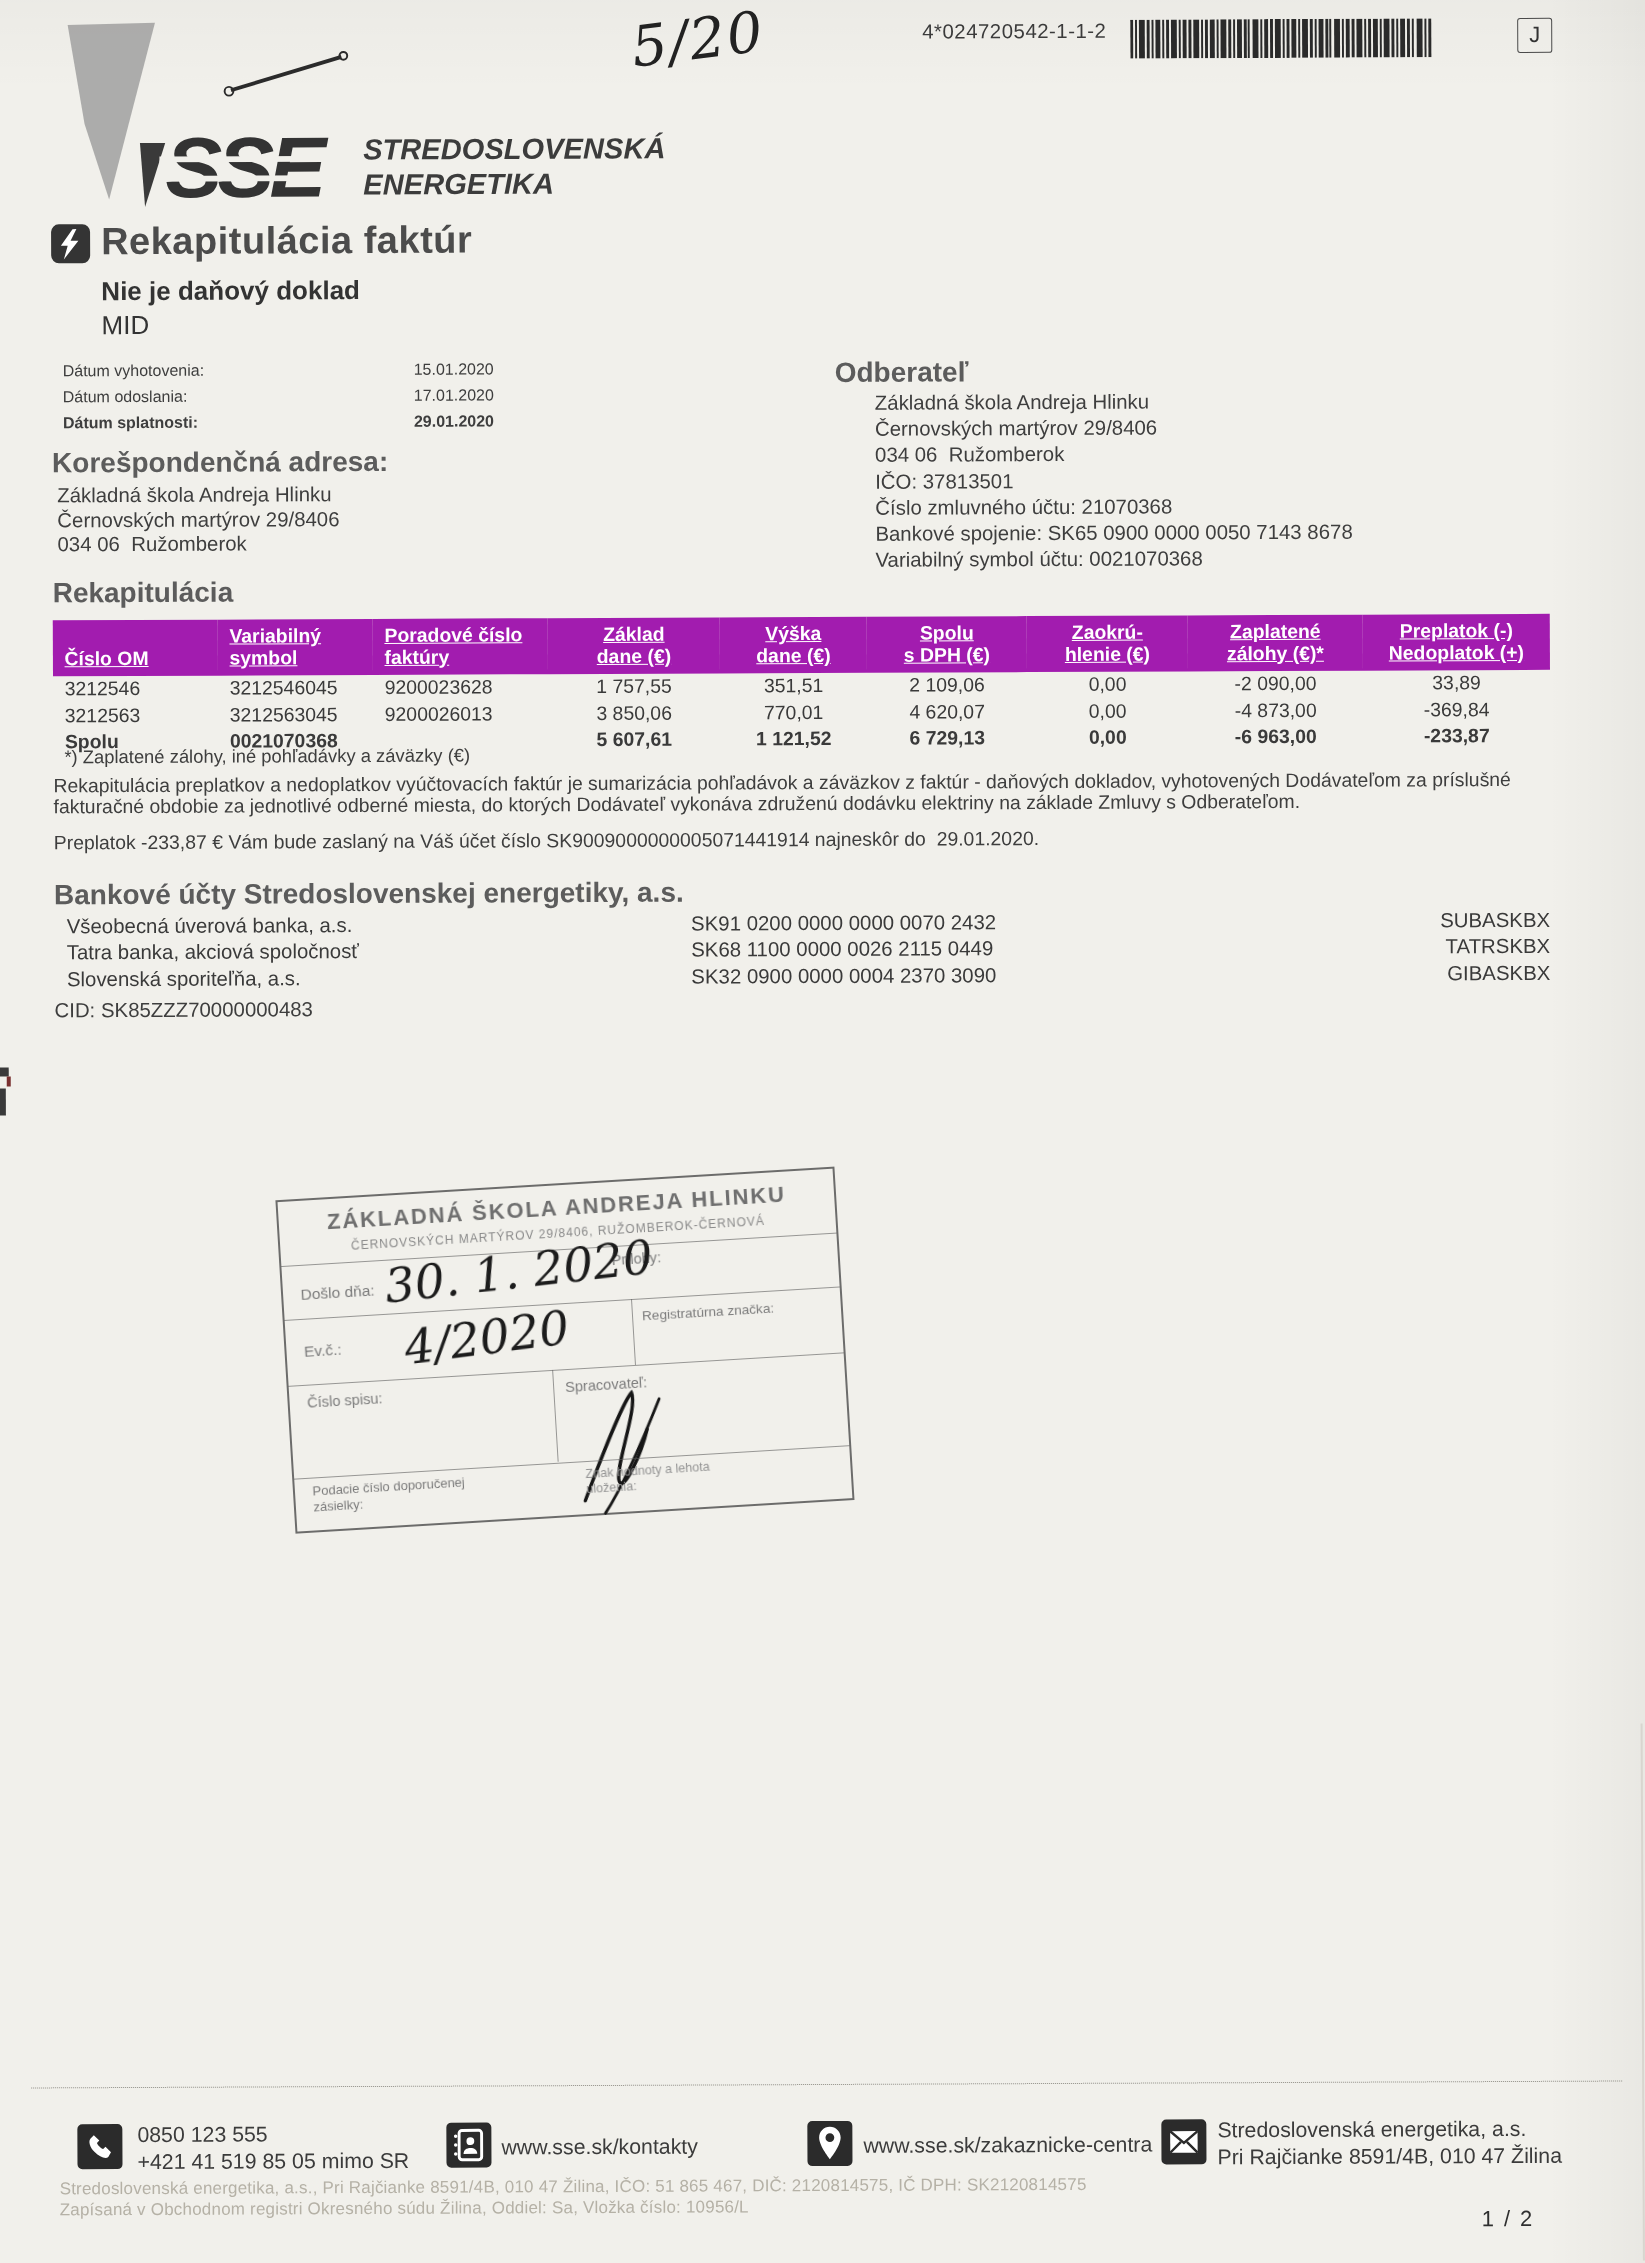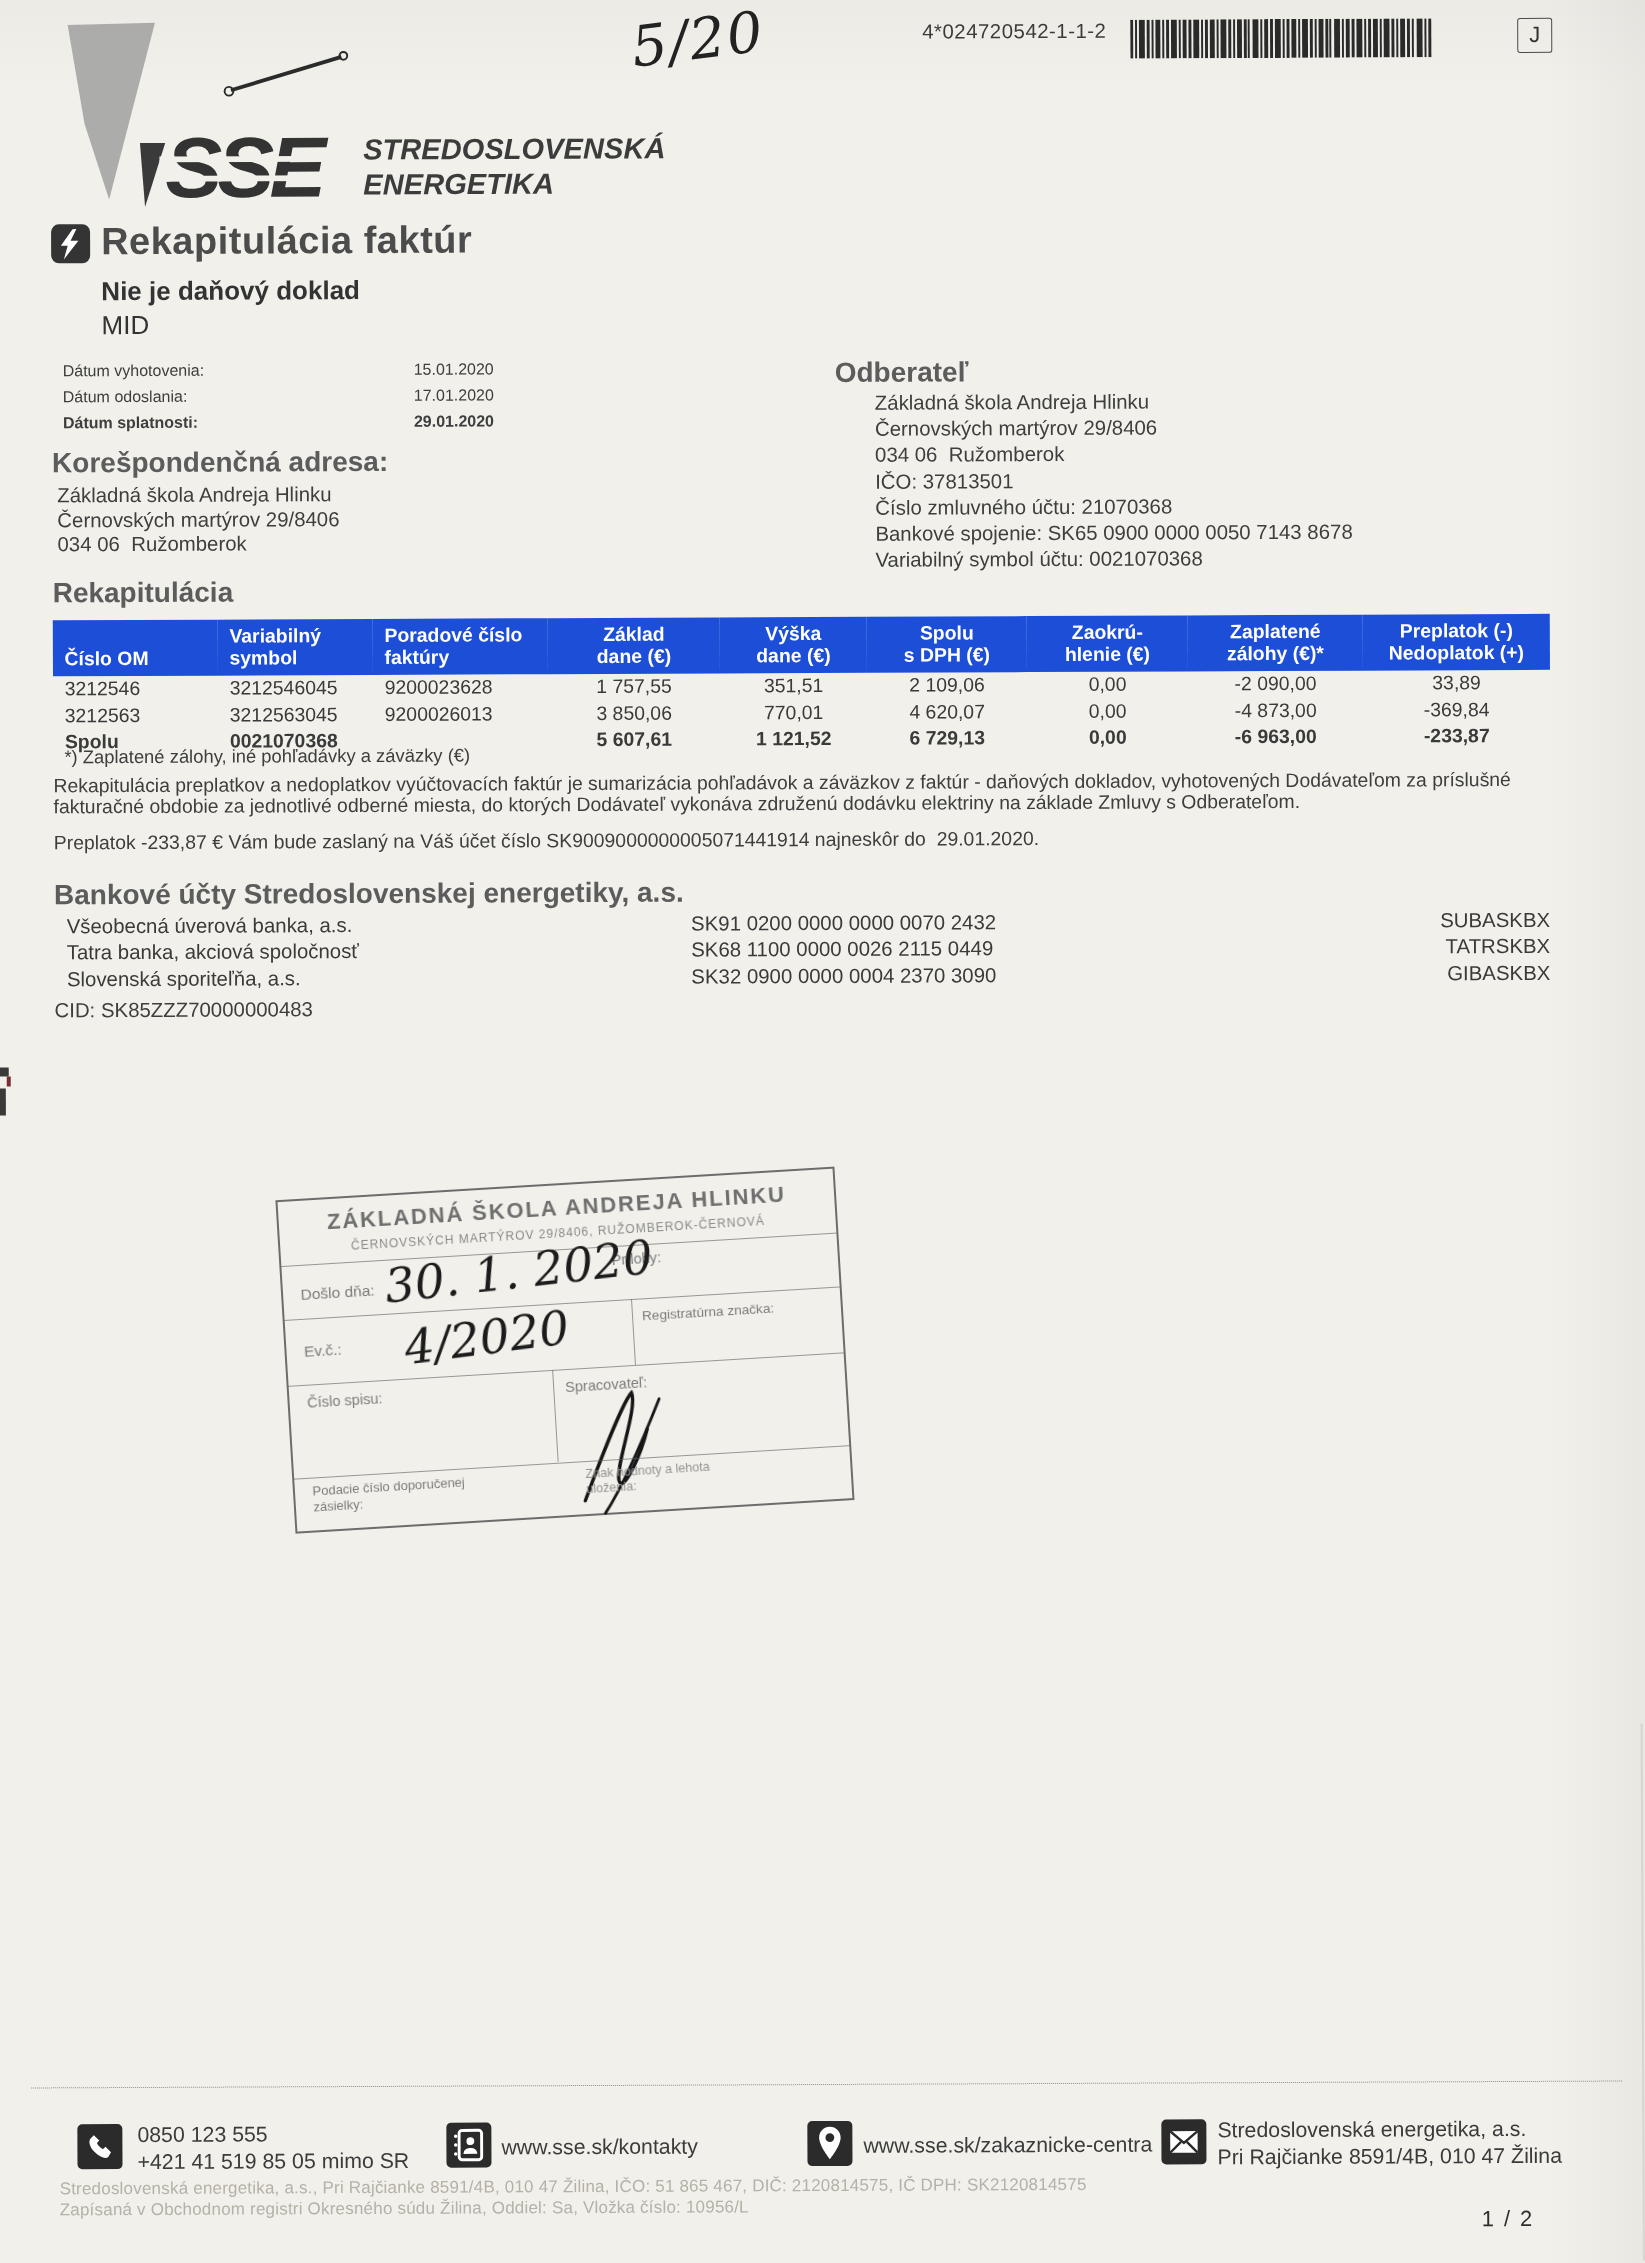--- a/index.html
+++ b/index.html
@@ -44,21 +44,21 @@
   .lbl { font-size:16px; color:#3e3e3e; }
   .date-row { left:66px; width:505px; height:26px; }
   .date-row .v { position:absolute; left:351px; }
   .bold { font-weight:bold; }
 
   .sec-h { font-size:28px; font-weight:bold; color:#5c5c5c; }
   .addr-line { font-size:20.4px; color:#3e3e3e; }
 
   
   table.recap { border-collapse:collapse; table-layout:fixed; width:1496px; font-size:19.4px; }
-  table.recap th { background:#1d4ed8; color:#fff; font-weight:bold; vertical-align:bottom; padding:5.8px 11.6px 6.8px 11.6px; }
+  table.recap th { background:#a21caf; color:#fff; font-weight:bold; vertical-align:bottom; padding:5.8px 11.6px 6.8px 11.6px;text-decoration:underline; }
   table.recap th .hwrap { display:flex; flex-direction:column; justify-content:flex-end; min-height:43px; line-height:21.3px; }
   table.recap td { padding:2.9px 11.6px 1.9px 11.6px; line-height:21.3px; color:#3a3a3a; }
   .al { text-align:left; }
   .ar { text-align:center; }
   tr.total td { font-weight:bold; }
   .footnote { font-size:18.4px; color:#3e3e3e; }
   .para { font-size:19.4px; line-height:21px; color:#3e3e3e; width:1553px; }
 
   
   .bank-row { left:55px; width:1496px; height:26px; }

